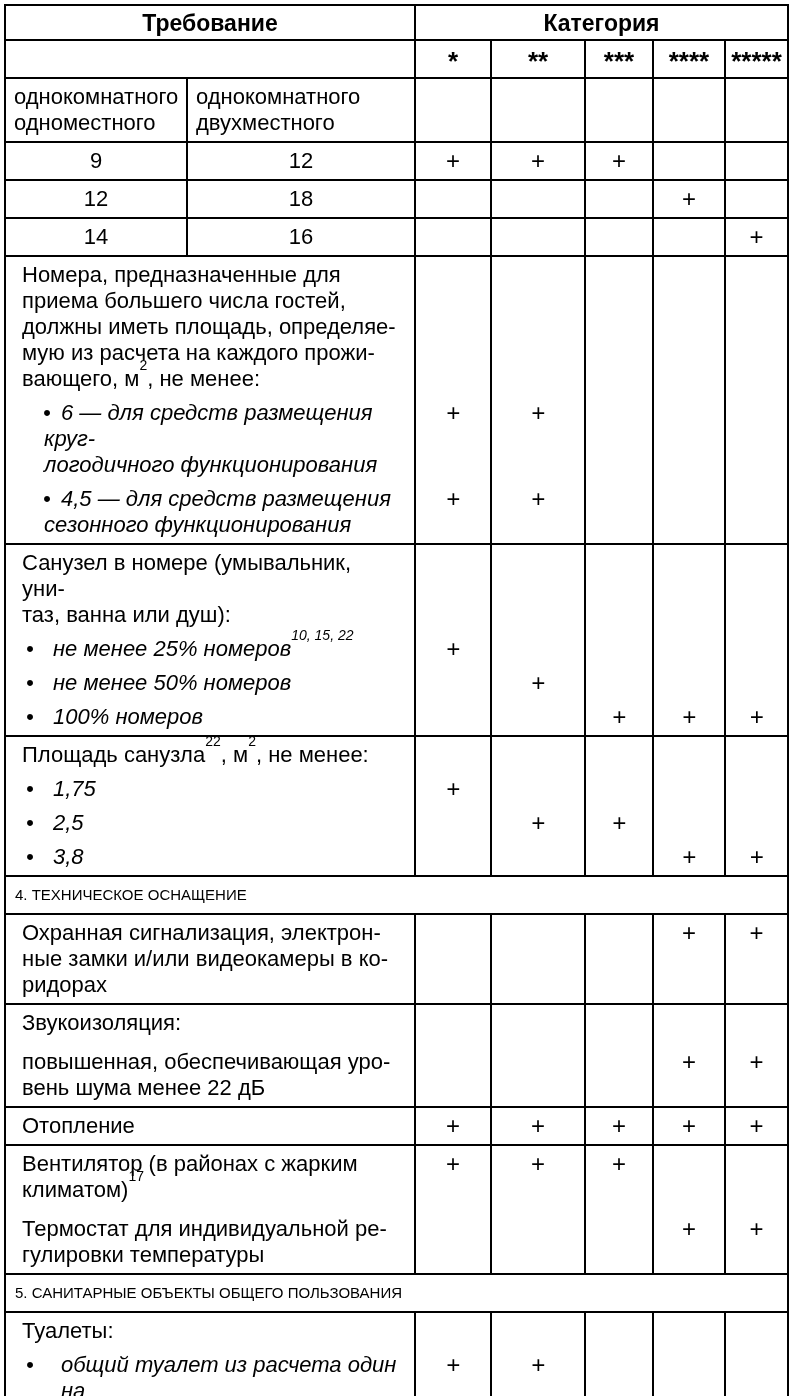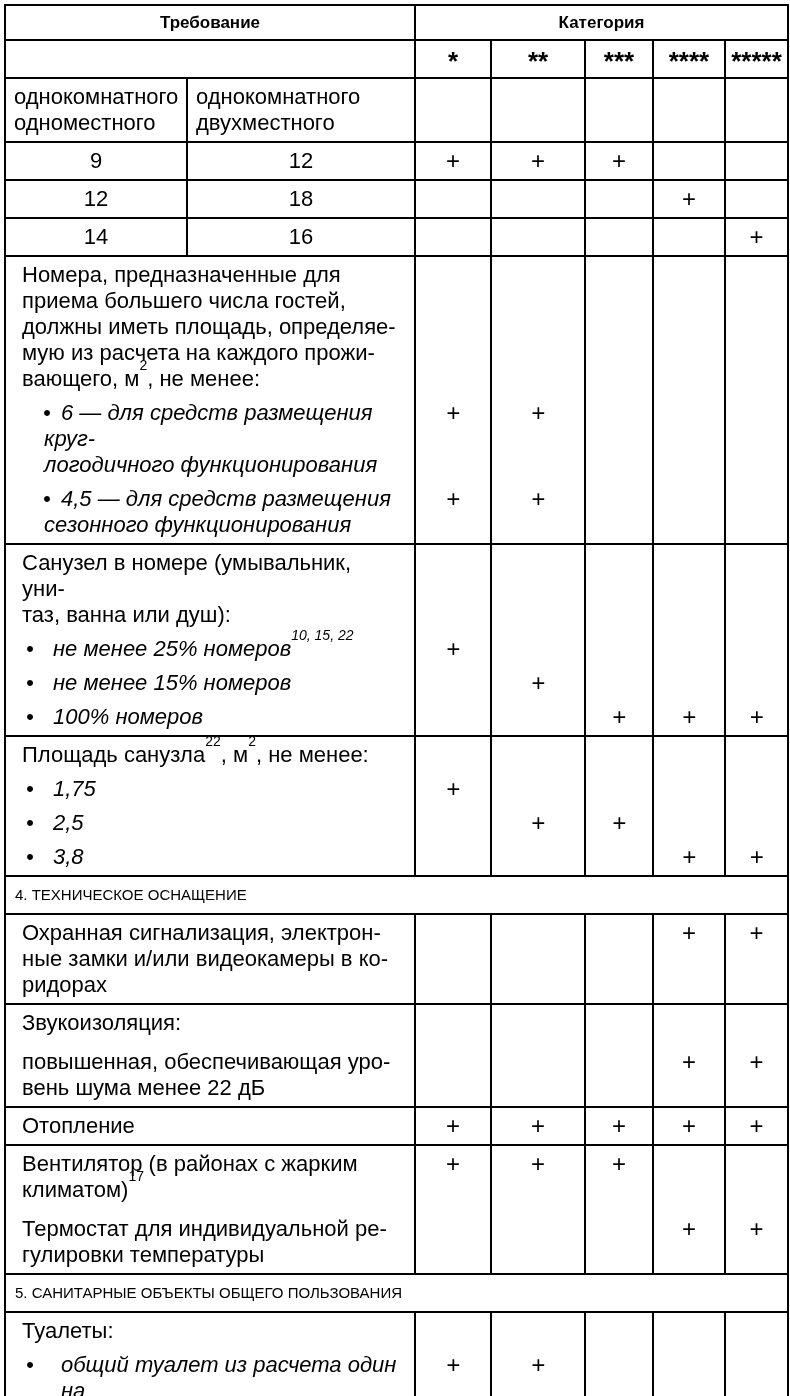--- a/index.html
+++ b/index.html
@@ -27,21 +27,21 @@
   .cols-head { grid-template-columns: 408px 373px; }
   .cols-two  { grid-template-columns: 180px 228px 76px 94px 68px 72px 63px; }
   .cols-body { grid-template-columns: 408px 76px 94px 68px 72px 63px; }
 
   .trow { border-bottom: 2px solid #000; }
   .bl { border-left: 2px solid #000; }
 
   
   .hdr-cell {
     font-weight: bold;
-    font-size: 17px;
+    font-size: 23px;
     line-height: 26px;
     text-align: center;
     padding: 4px 0 3px 0;
   }
   .star-cell {
     font-weight: bold;
     font-size: 26px;
     line-height: 26px;
     text-align: center;
     padding-top: 7px;
@@ -214,21 +214,21 @@
           <div class="mark bl pt5"></div>
           <div class="mark bl pt5"></div>
           <div class="mark bl pt5"></div>
           <div class="mark bl pt5"></div>
           <div class="req pt8 bullet ind-md">не менее 25% номеров<sup>10, 15, 22</sup></div>
           <div class="mark bl pt8"><span>+</span></div>
           <div class="mark bl pt8"></div>
           <div class="mark bl pt8"></div>
           <div class="mark bl pt8"></div>
           <div class="mark bl pt8"></div>
-          <div class="req pt8 bullet ind-md">не менее 15% номеров</div>
+          <div class="req pt8 bullet ind-md">не менее 50% номеров</div>
           <div class="mark bl pt8"></div>
           <div class="mark bl pt8"><span>+</span></div>
           <div class="mark bl pt8"></div>
           <div class="mark bl pt8"></div>
           <div class="mark bl pt8"></div>
           <div class="req pt8 pb5 bullet ind-md">100% номеров</div>
           <div class="mark bl pt8 pb5"></div>
           <div class="mark bl pt8 pb5"></div>
           <div class="mark bl pt8 pb5"><span>+</span></div>
           <div class="mark bl pt8 pb5"><span>+</span></div>

